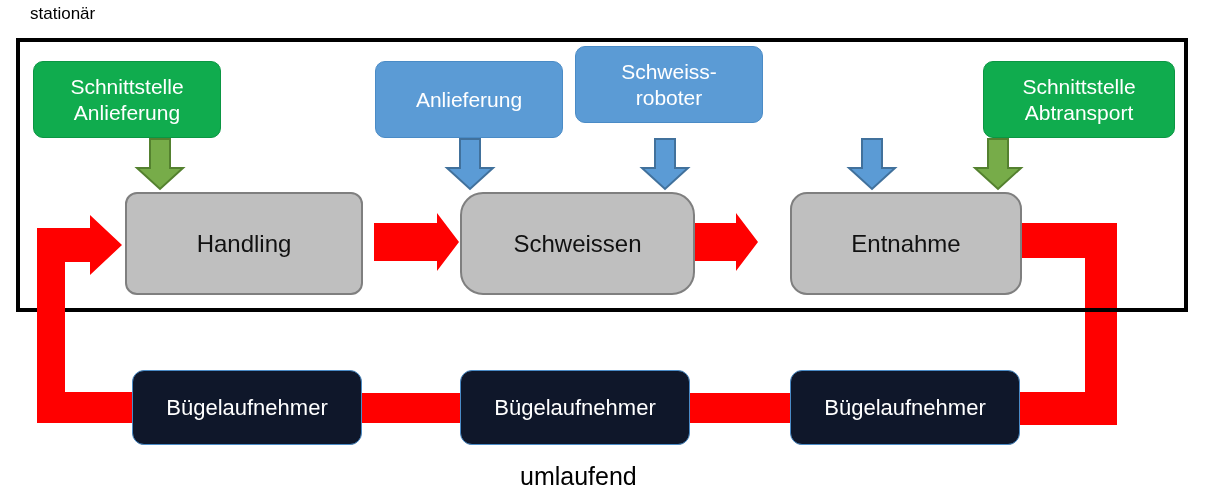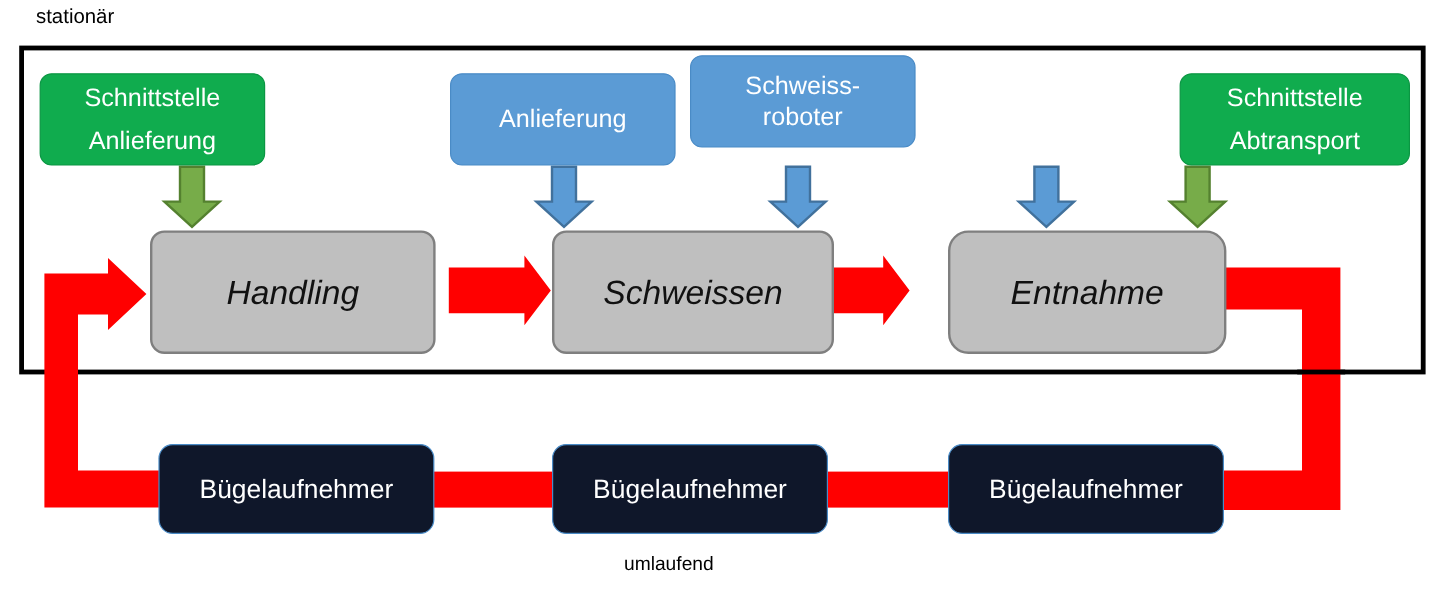--- a/index.html
+++ b/index.html
@@ -1,42 +1,42 @@
 <!DOCTYPE html>
 <html><head>
 <meta charset="utf-8">
 <style>
   html,body{margin:0;padding:0;background:#fff;}
   .canvas{position:relative;width:1205px;height:494px;background:#fff;overflow:hidden;
           font-family:"Liberation Sans",sans-serif;}
   .lbl{position:absolute;color:#000;font-size:17px;white-space:nowrap;}
   .lbl-stationaer{left:30px;top:4px;}
-  .lbl-umlaufend{left:520px;top:462px;font-size:16px;text-align:right;}
+  .lbl-umlaufend{left:520px;top:462px;font-size:25px;text-align:right;}
   .frame{position:absolute;left:16px;top:38px;width:1164px;height:266px;
          border:4px solid #000;z-index:1;background:transparent;}
   .layer{position:absolute;left:0;top:0;z-index:2;}
   .box{position:absolute;display:flex;align-items:center;justify-content:center;
        text-align:center;white-space:pre-line;box-sizing:border-box;z-index:3;}
   .b-green{background:#10AC4E;border:1px solid #0B9643;border-radius:10px;
-           color:#fff;font-size:21px;line-height:36px;}
+           color:#fff;font-size:21px;line-height:26px;}
   .b-blue{background:#5B9BD5;border:1px solid #4A8BC6;border-radius:10px;
           color:#fff;font-size:21px;line-height:26px;}
   .b-gray{background:#BFBFBF;border:2px solid #7F7F7F;border-radius:12px;
-          color:#111;font-size:28px;font-style:italic;}
+          color:#111;font-size:24px;}
   .b-carrier{background:#0f172a;border:1px solid #4A8BC6;border-radius:12px;
              color:#fff;font-size:22px;}
   
   .p-anlieferung{left:33px;top:61px;width:188px;height:77px;}
   .p-spannsystem{left:375px;top:61px;width:188px;height:77px;}
   .p-schweissroboter{left:575px;top:46px;width:188px;height:77px;}
   .p-entnahmevorrichtung{left:780px;top:61px;width:188px;height:77px;}
   .p-abtransport{left:983px;top:61px;width:192px;height:77px;}
   
   .p-handling{left:125px;top:192px;width:238px;height:103px;}
-  .p-schweissen{left:460px;top:192px;width:235px;height:103px;}
+  .p-schweissen{left:460px;top:192px;width:235px;height:103px;border-radius:23px;}
   .p-entnahme{left:790px;top:192px;width:232px;height:103px;border-radius:17px;}
   
   .p-carrier1{left:132px;top:370px;width:230px;height:75px;}
   .p-carrier2{left:460px;top:370px;width:230px;height:75px;}
   .p-carrier3{left:790px;top:370px;width:230px;height:75px;}
 </style>
 </head>
 <body>
 
 <div class="canvas">

